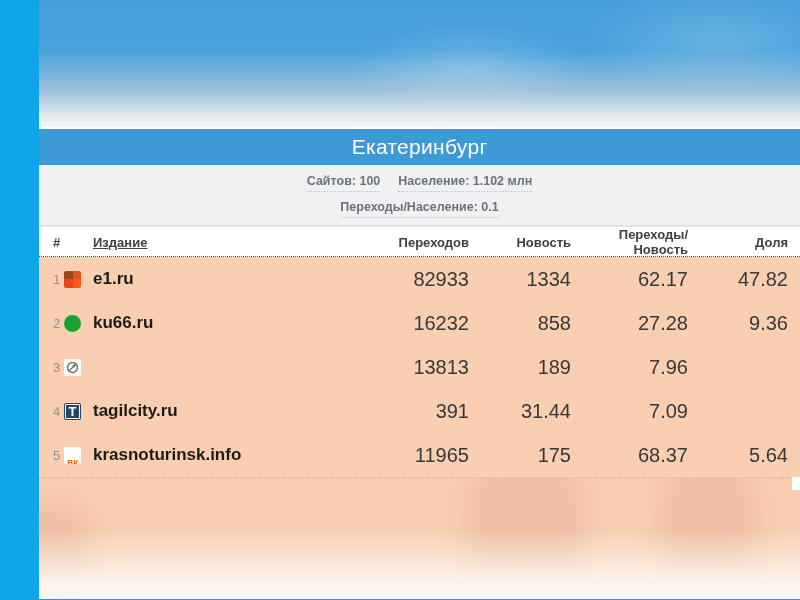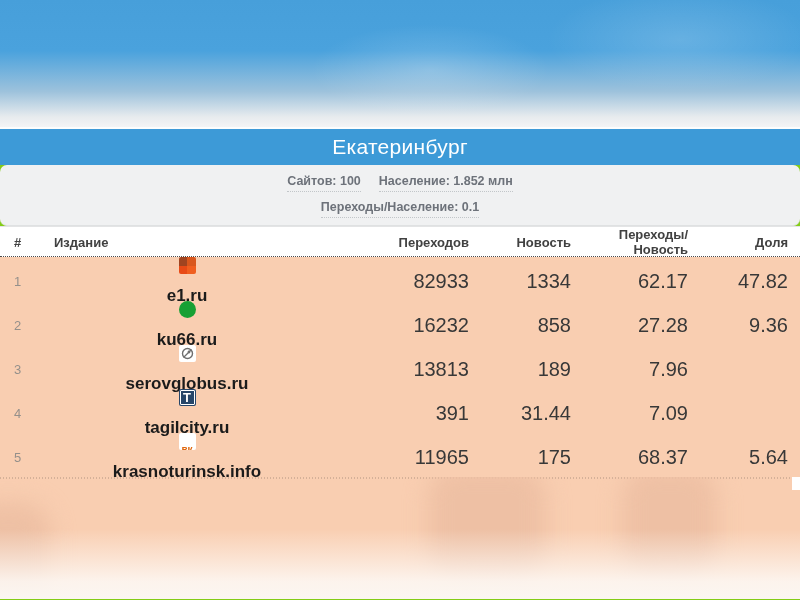--- a/index.html
+++ b/index.html
@@ -1,18 +1,18 @@
 <!DOCTYPE html>
 <html><head>
 <meta charset="utf-8">
 <style>
   * { margin:0; padding:0; box-sizing:border-box; }
   html,body { width:800px; height:600px; overflow:hidden; }
   body { font-family:"Liberation Sans","DejaVu Sans",sans-serif; background:#fff; }
-  .screen { position:relative; width:800px; height:600px; overflow:hidden; background:#84cc16; }
+  .screen { position:relative; width:800px; height:600px; overflow:hidden; background:#0ea5e9;padding-left:39px; }
 
   
   .blur-top {
     height:127px;
     background:
       radial-gradient(ellipse 170px 65px at 430px 70px, rgba(255,255,255,.20), transparent 70%),
       radial-gradient(ellipse 190px 75px at 680px 40px, rgba(255,255,255,.16), transparent 70%),
       linear-gradient(180deg,#479fda 0%,#4aa2dd 40%,#9dc2dc 72%,#e7ebee 92%,#f3f4f5 100%);
   }
 
@@ -21,47 +21,46 @@
     height:38px; background:#3d9ad7; border-top:2px solid #fcfdfd;
     display:flex; align-items:center; justify-content:center;
   }
   .banner-title { color:#ffffff; font-size:21px; font-weight:400; letter-spacing:.3px; }
 
   
   .stats {
     height:61px; background:#f0f1f2; border-bottom:1px solid #dfe1e2;
     display:flex; flex-direction:column; align-items:center; justify-content:center; gap:8px;
     padding-top:2px;
-    border-radius:7px;
   }
   .stats-line { display:flex; gap:18px; justify-content:center; }
   .stat {
     font-size:12.5px; font-weight:700; color:#6d727a;
     border-bottom:1px dotted #c2c6c9; padding-bottom:3px; cursor:pointer;
   }
 
   
   .thead-row, .trow {
     display:grid;
     grid-template-columns:15px 1fr 120px 102px 117px 100px;
     padding:0 12px 0 10px; align-items:center;
   }
   .thead-row {
     height:31px; background:#ffffff; border-top:1px solid #e3e4e5;
     border-bottom:1px dotted #4c4c4c;
     font-size:13px; font-weight:700; color:#414141;
   }
   .th-num { text-align:center; }
-  .th-name { padding-left:29px; }
+  .th-name { padding-left:29px;text-decoration:underline; }
   .th-r { text-align:right; }
 
   .tbody { background:#f9ceb1; }
   .trow { height:44px; }
   .c-rownum { text-align:center; font-size:13px; color:#95908b; }
-  .c-name { display:flex; align-items:center; gap:12px;flex-direction:column; }
+  .c-name { display:flex; align-items:center; gap:12px; }
   .site-link { font-size:17px; font-weight:700; color:#1b1b1b; text-decoration:none; cursor:pointer; }
   .c-val { text-align:right; font-size:20px; color:#383838; }
 
   
   .fav { width:17px; height:17px; flex:0 0 17px; border-radius:2px; position:relative; overflow:hidden; }
   .fav-e1 { display:grid; grid-template-columns:1fr 1fr; grid-template-rows:1fr 1fr; }
   .fav-e1 i { display:block; }
   .fav-e1 .q1{background:#a04420;} .fav-e1 .q2{background:#d9571d;}
   .fav-e1 .q3{background:#e84a16;} .fav-e1 .q4{background:#f05e1f;}
   .fav-ku66 { background:#17a034; border-radius:50%; }
@@ -95,21 +94,21 @@
 
   <div class="blur-top"></div>
 
   <div class="banner">
     <div class="banner-title">Екатеринбург</div>
   </div>
 
   <div class="stats">
     <div class="stats-line">
       <span class="stat">Сайтов: 100</span>
-      <span class="stat">Население: 1.852 млн</span>
+      <span class="stat">Население: 1.102 млн</span>
     </div>
     <div class="stats-line">
       <span class="stat">Переходы/Население: 0.1</span>
     </div>
   </div>
 
   <div class="thead-row">
     <div class="th-num">#</div>
     <div class="th-name">Издание</div>
     <div class="th-r">Переходов</div>
@@ -152,21 +151,20 @@
     <div class="trow">
       <div class="c-rownum">3</div>
       <div class="c-name">
         <span class="fav fav-serov">
           <svg width="13" height="13" viewBox="0 0 13 13">
               <circle cx="6.5" cy="6.5" r="5" fill="none" stroke="#6f6f6f" stroke-width="1.4"></circle>
               <line x1="2.5" y1="10.5" x2="10.5" y2="2.5" stroke="#6f6f6f" stroke-width="1.2"></line>
               <circle cx="8" cy="5" r="1.4" fill="#6f6f6f"></circle>
             </svg>
         </span>
-        <a class="site-link">serovglobus.ru</a>
       </div>
       <div class="c-val">13813</div>
       <div class="c-val">189</div>
       <div class="c-val">7.96</div>
     </div>
 
     <div class="trow">
       <div class="c-rownum">4</div>
       <div class="c-name">
         <span class="fav fav-tagil">

